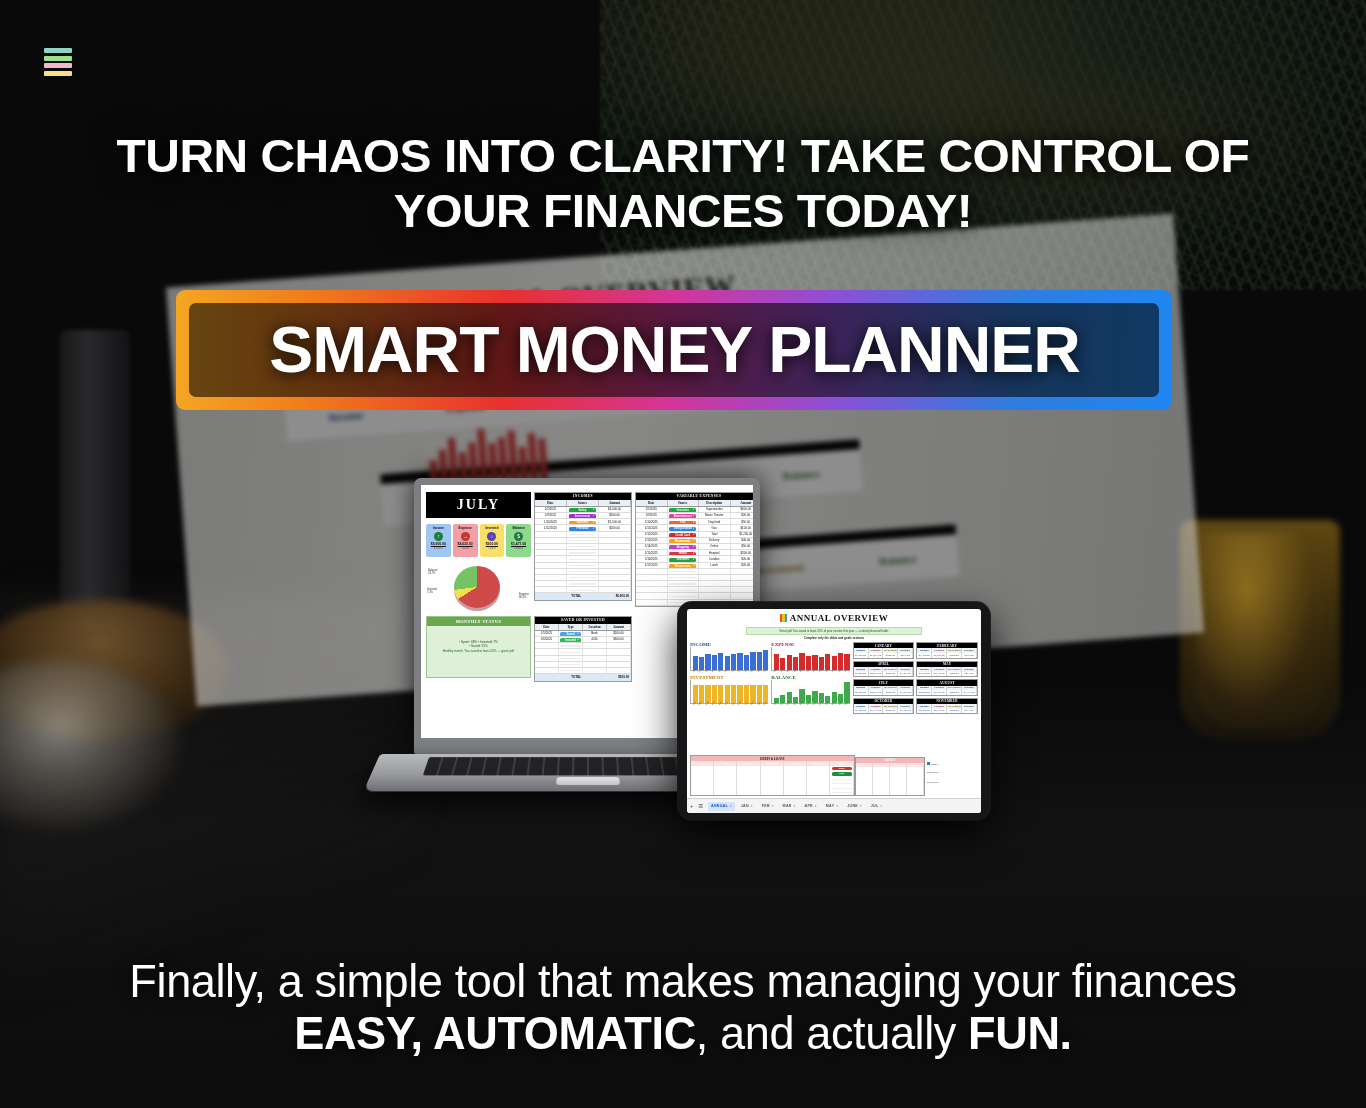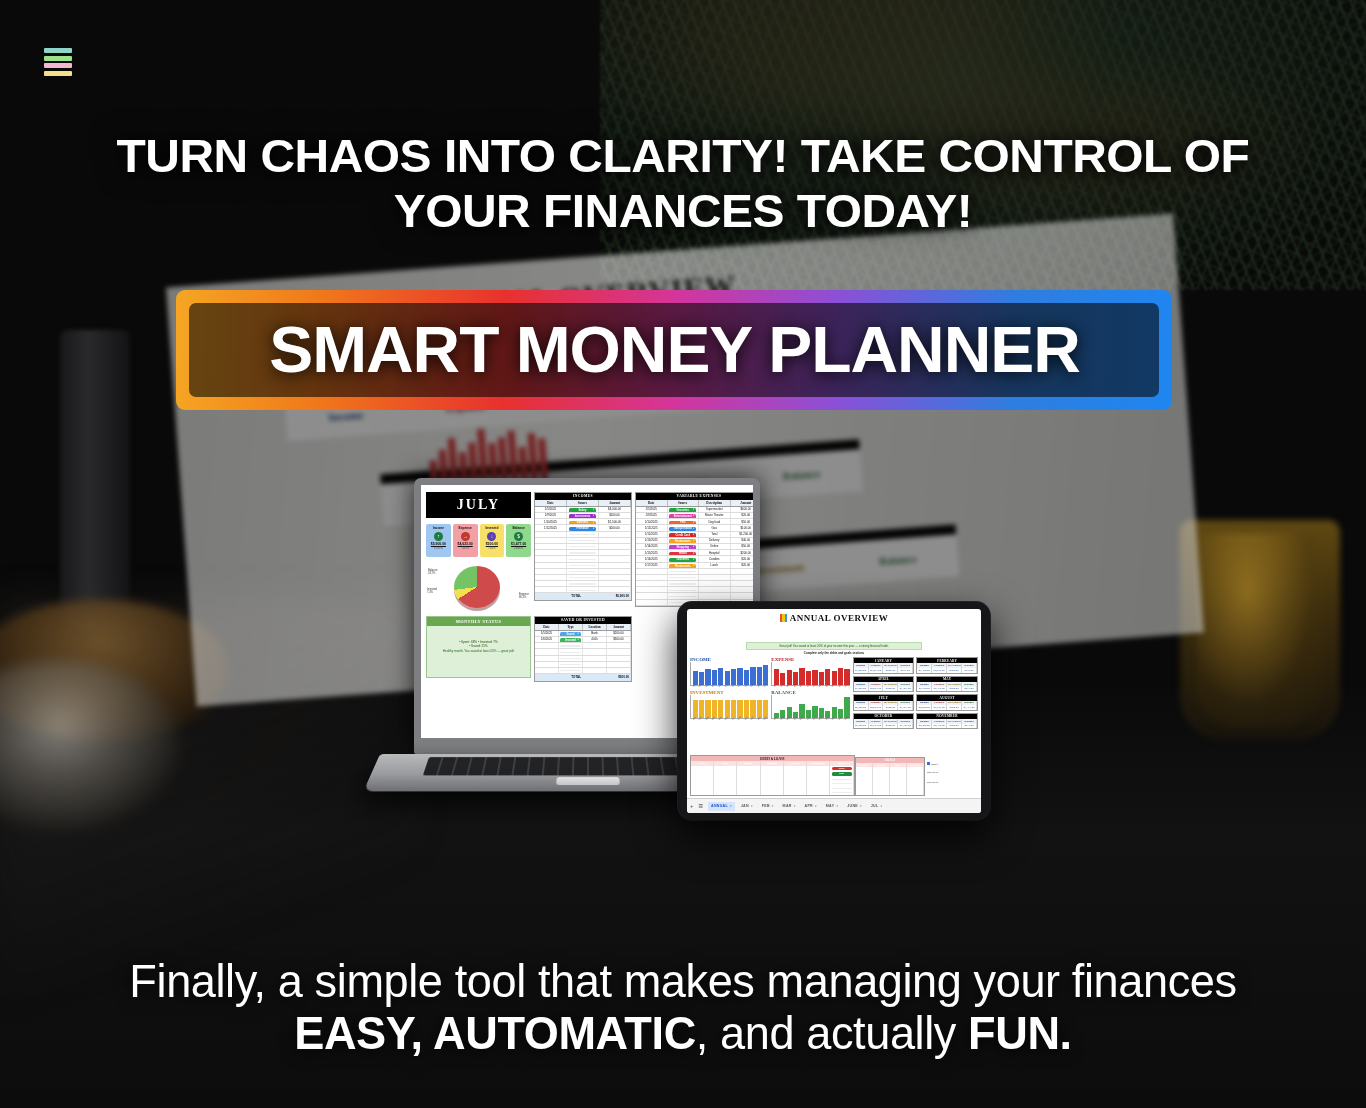--- a/index.html
+++ b/index.html
@@ -166,21 +166,21 @@
   .t-var{ left:214px; top:7px; width:128px; }
   .t-sav{ left:113px; top:131px; width:98px; }
 
   
   .tablet{
     position:absolute; left:678px; top:602px; width:312px; height:218px;
     background:#161618; border-radius:14px; padding:7px 9px;
     box-shadow:0 16px 40px rgba(0,0,0,.85), 0 0 0 1px #2b2b2e;
   }
   .tab-screen{ width:100%; height:100%; background:#fff; border-radius:3px; overflow:hidden; position:relative; font-size:3px;}
-  .ao-title{ text-align:center; padding:4px 0 18px; font-family:"Liberation Serif",serif;
+  .ao-title{ text-align:center; padding:4px 0 3px; font-family:"Liberation Serif",serif;
              font-size:9px; font-weight:700; color:#111; letter-spacing:.5px;}
   .ao-ico{ display:inline-block; width:7px; height:8px; vertical-align:-1px; margin-right:3px;
            background:linear-gradient(90deg,#e74c3c 0 33%,#f1c40f 33% 66%,#3498db 66% 100%);}
   .ao-note{ margin:1px auto 0; width:60%; background:#dff0d8; color:#274e13; text-align:center;
             font-size:2.9px; padding:1px 2px; border:.3px solid #b7dba9;}
   .ao-note2{ text-align:center; font-size:2.9px; font-weight:700; color:#222; margin-top:1px;}
   .ao-grid{ display:flex; margin-top:2px; padding:0 3px; gap:3px;}
   .ao-left{ width:56%; }
   .ao-right{ width:44%; }
   .chart{ margin-bottom:2px; }

